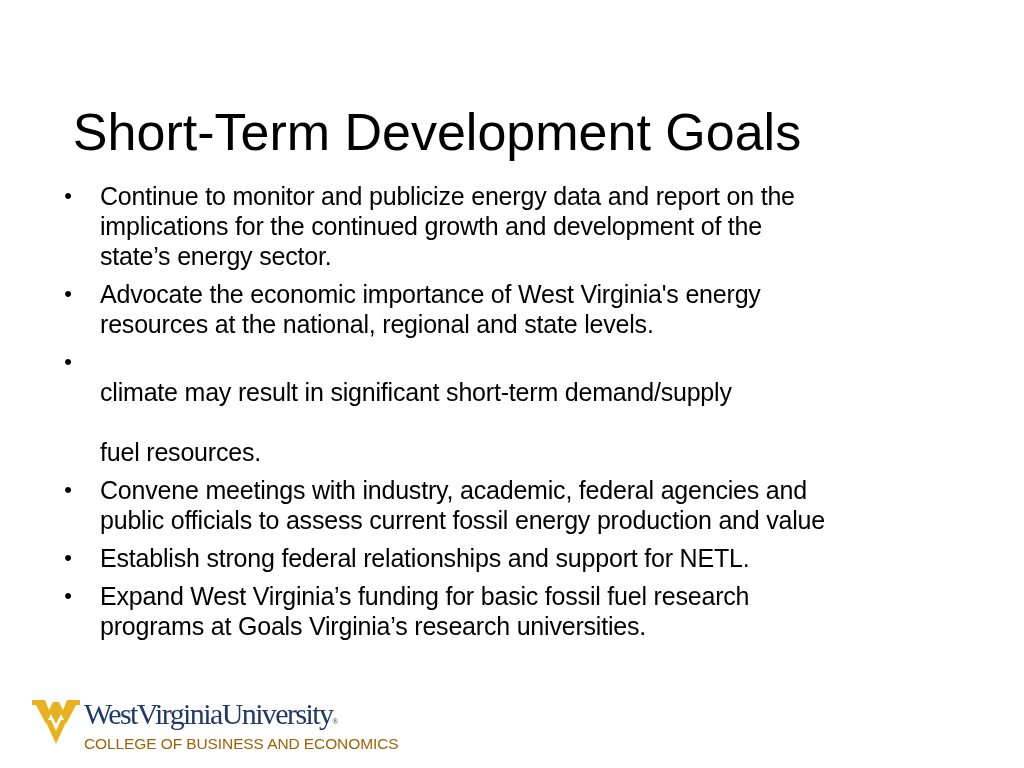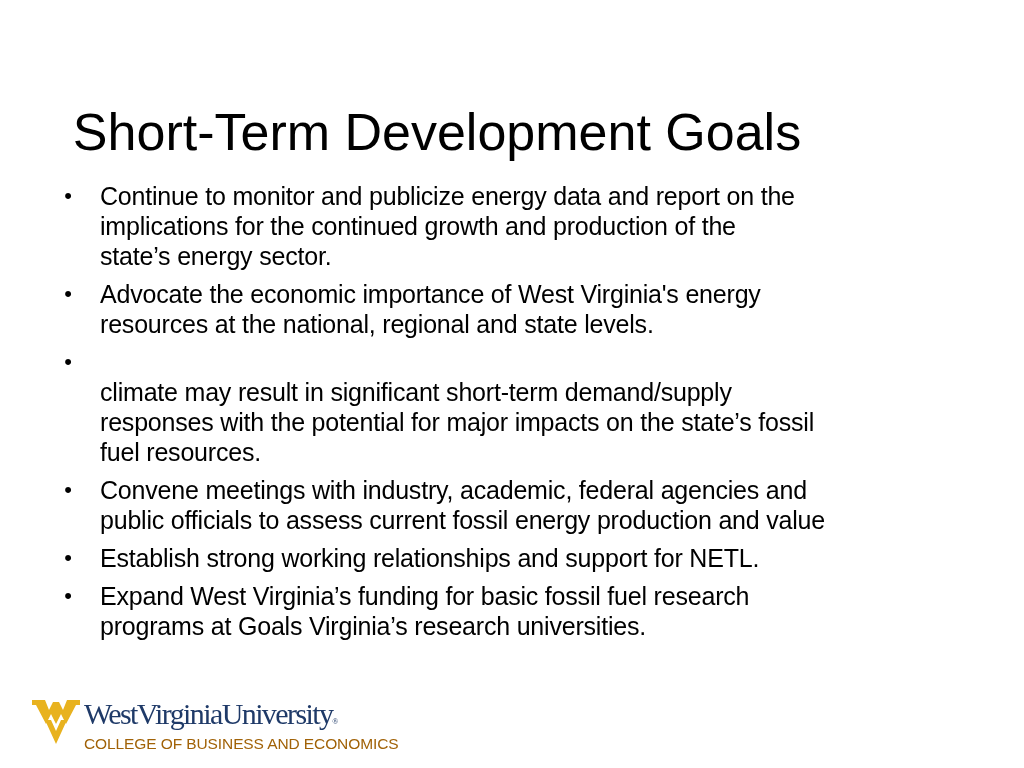--- a/index.html
+++ b/index.html
@@ -96,43 +96,43 @@
   </style>
 </head>
 <body>
 
 <h1 class="slide-title">Short-Term Development Goals</h1>
 
 <ul class="bullet-list">
   <li class="bullet-item">
     <span class="bullet-dot">•</span>
     <span>Continue to monitor and publicize energy  data and report on the</span><br>
-    <span>implications for the continued growth and production of the</span><br>
+    <span>implications for the continued growth and development of the</span><br>
     <span>state’s energy sector.</span>
   </li>
   <li class="bullet-item">
     <span class="bullet-dot">•</span>
     <span>Advocate the economic importance of West Virginia's energy</span><br>
     <span>resources at the national, regional and state levels.</span>
   </li>
   <li class="bullet-item">
     <span class="bullet-dot">•</span>
     <br>
     <span>climate may result in significant short-term demand/supply</span><br>
-    <span>responses with the potential for major impacts on the state’s fossil</span><br>
+    <br>
     <span>fuel resources.</span>
   </li>
   <li class="bullet-item">
     <span class="bullet-dot">•</span>
     <span>Convene meetings with industry, academic, federal agencies and</span><br>
     <span>public officials to assess current fossil energy production and value</span><br>
   </li>
   <li class="bullet-item">
     <span class="bullet-dot">•</span>
-    <span>Establish strong working relationships and support for NETL.</span>
+    <span>Establish strong federal relationships and support for NETL.</span>
   </li>
   <li class="bullet-item">
     <span class="bullet-dot">•</span>
     <span>Expand West Virginia’s funding for basic fossil fuel research</span><br>
     <span>programs at Goals Virginia’s research universities.</span>
   </li>
 </ul>
 
 <div class="logo">
   <svg class="logo-mark" viewBox="0 0 48 46">

